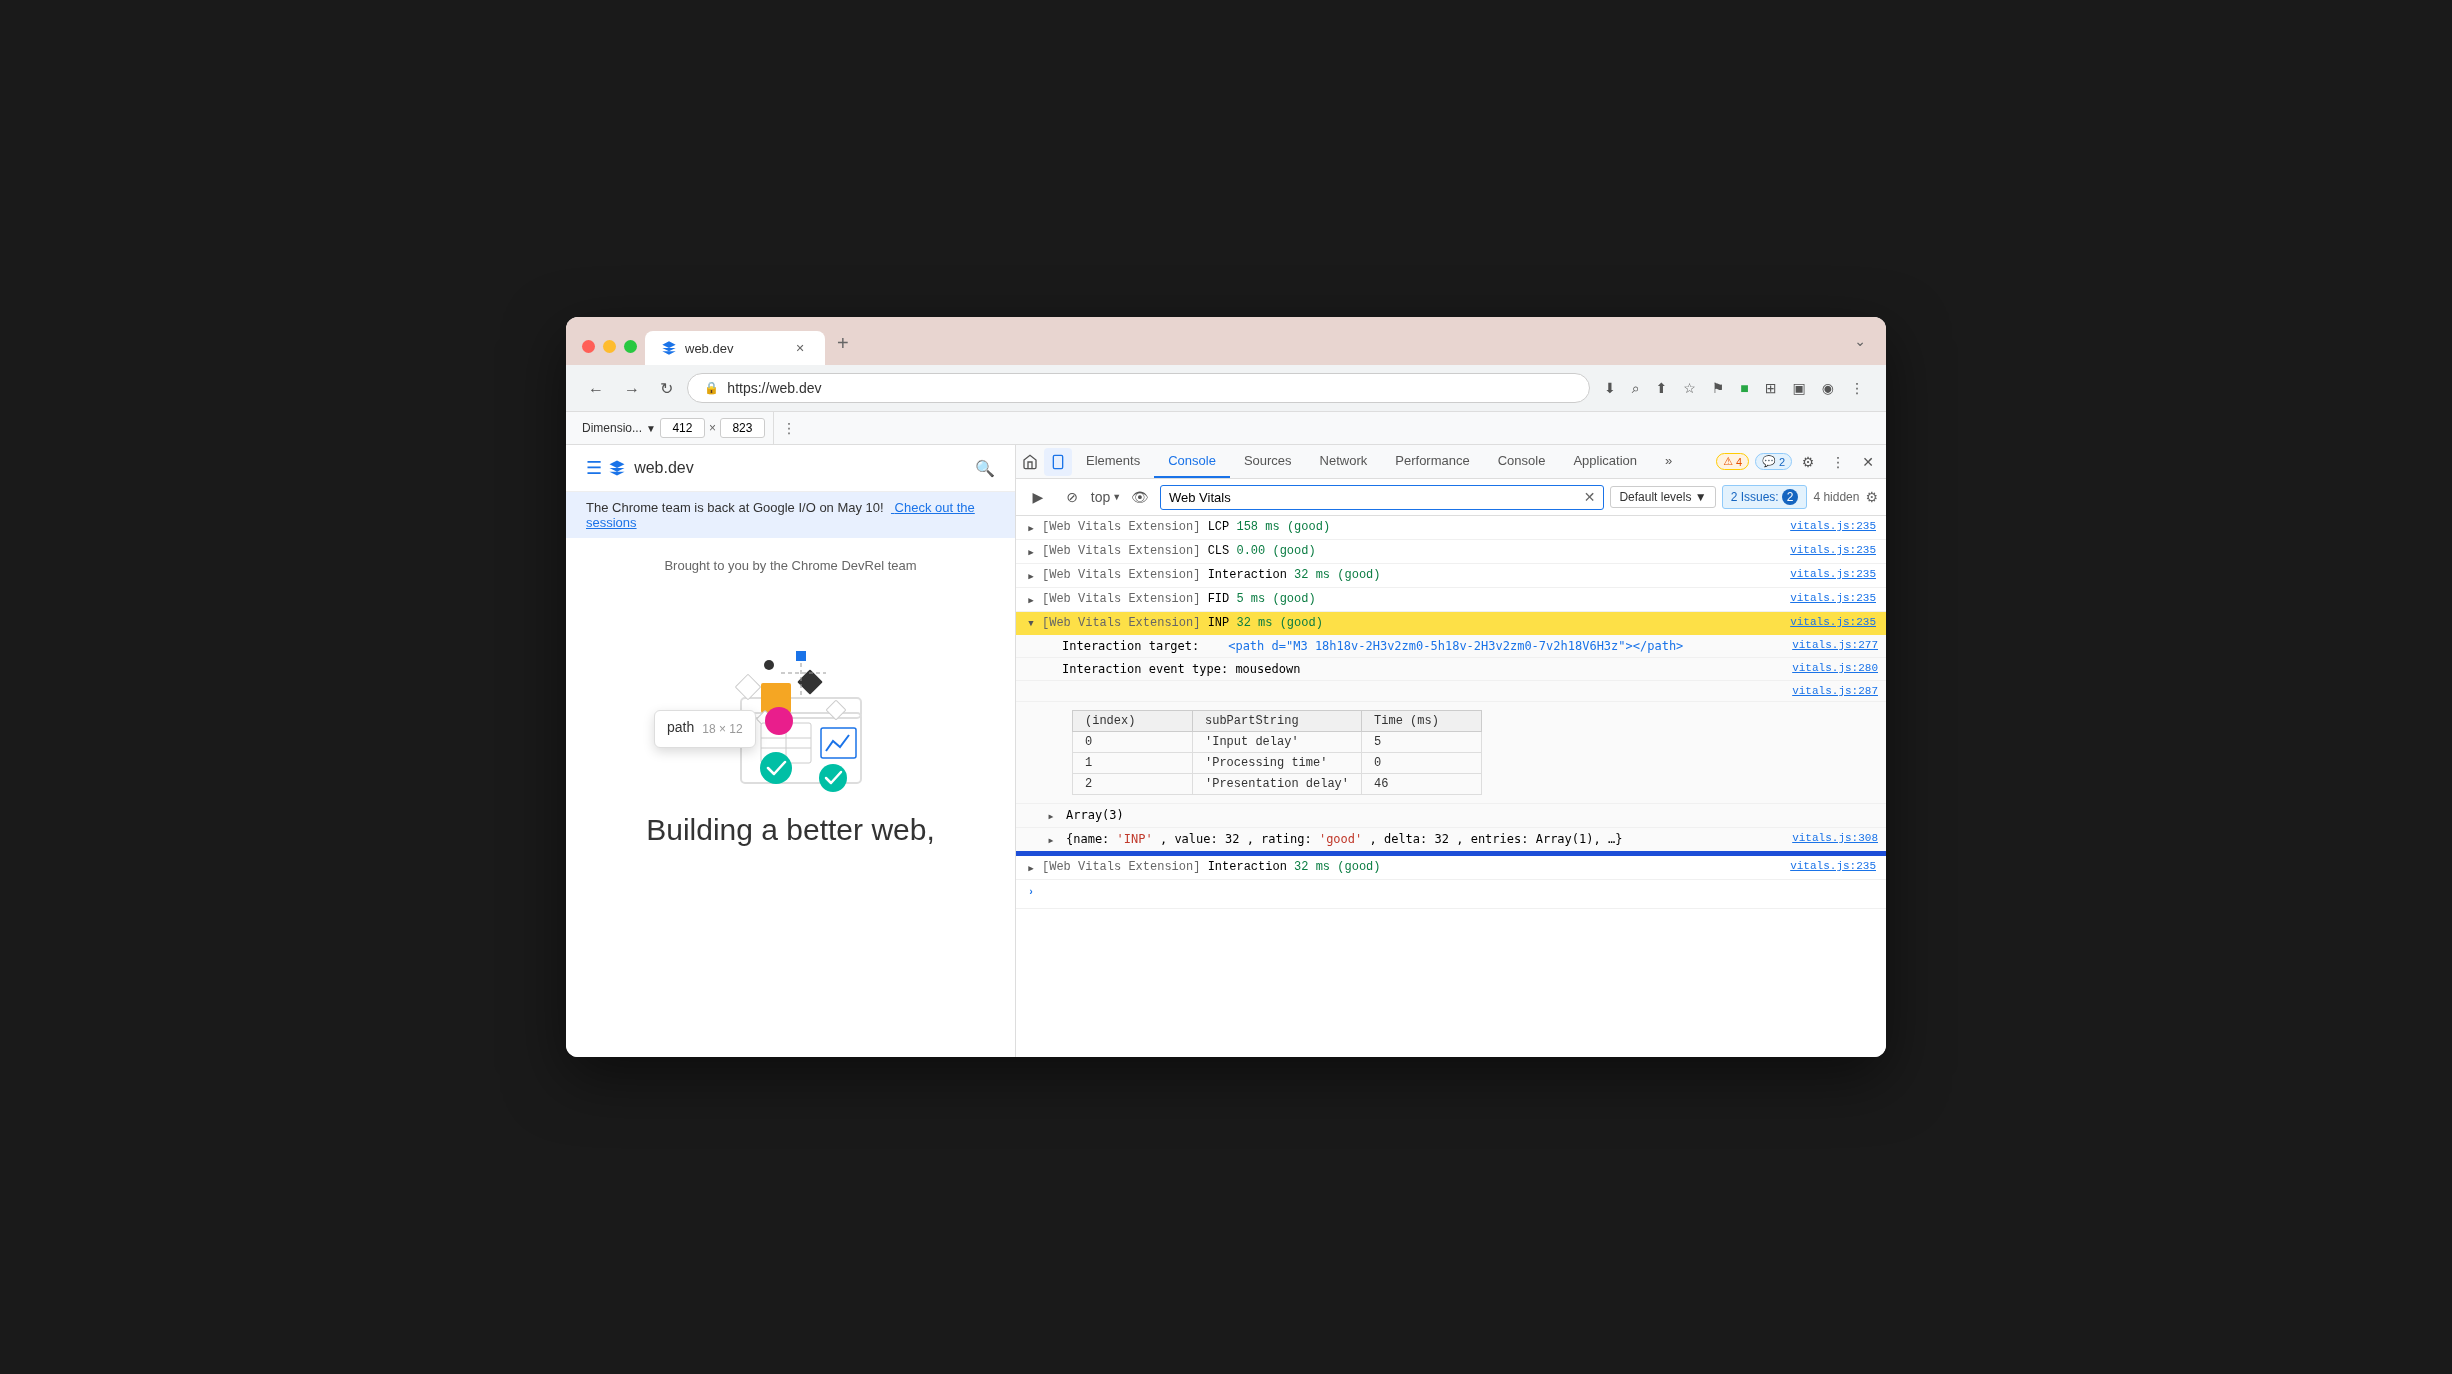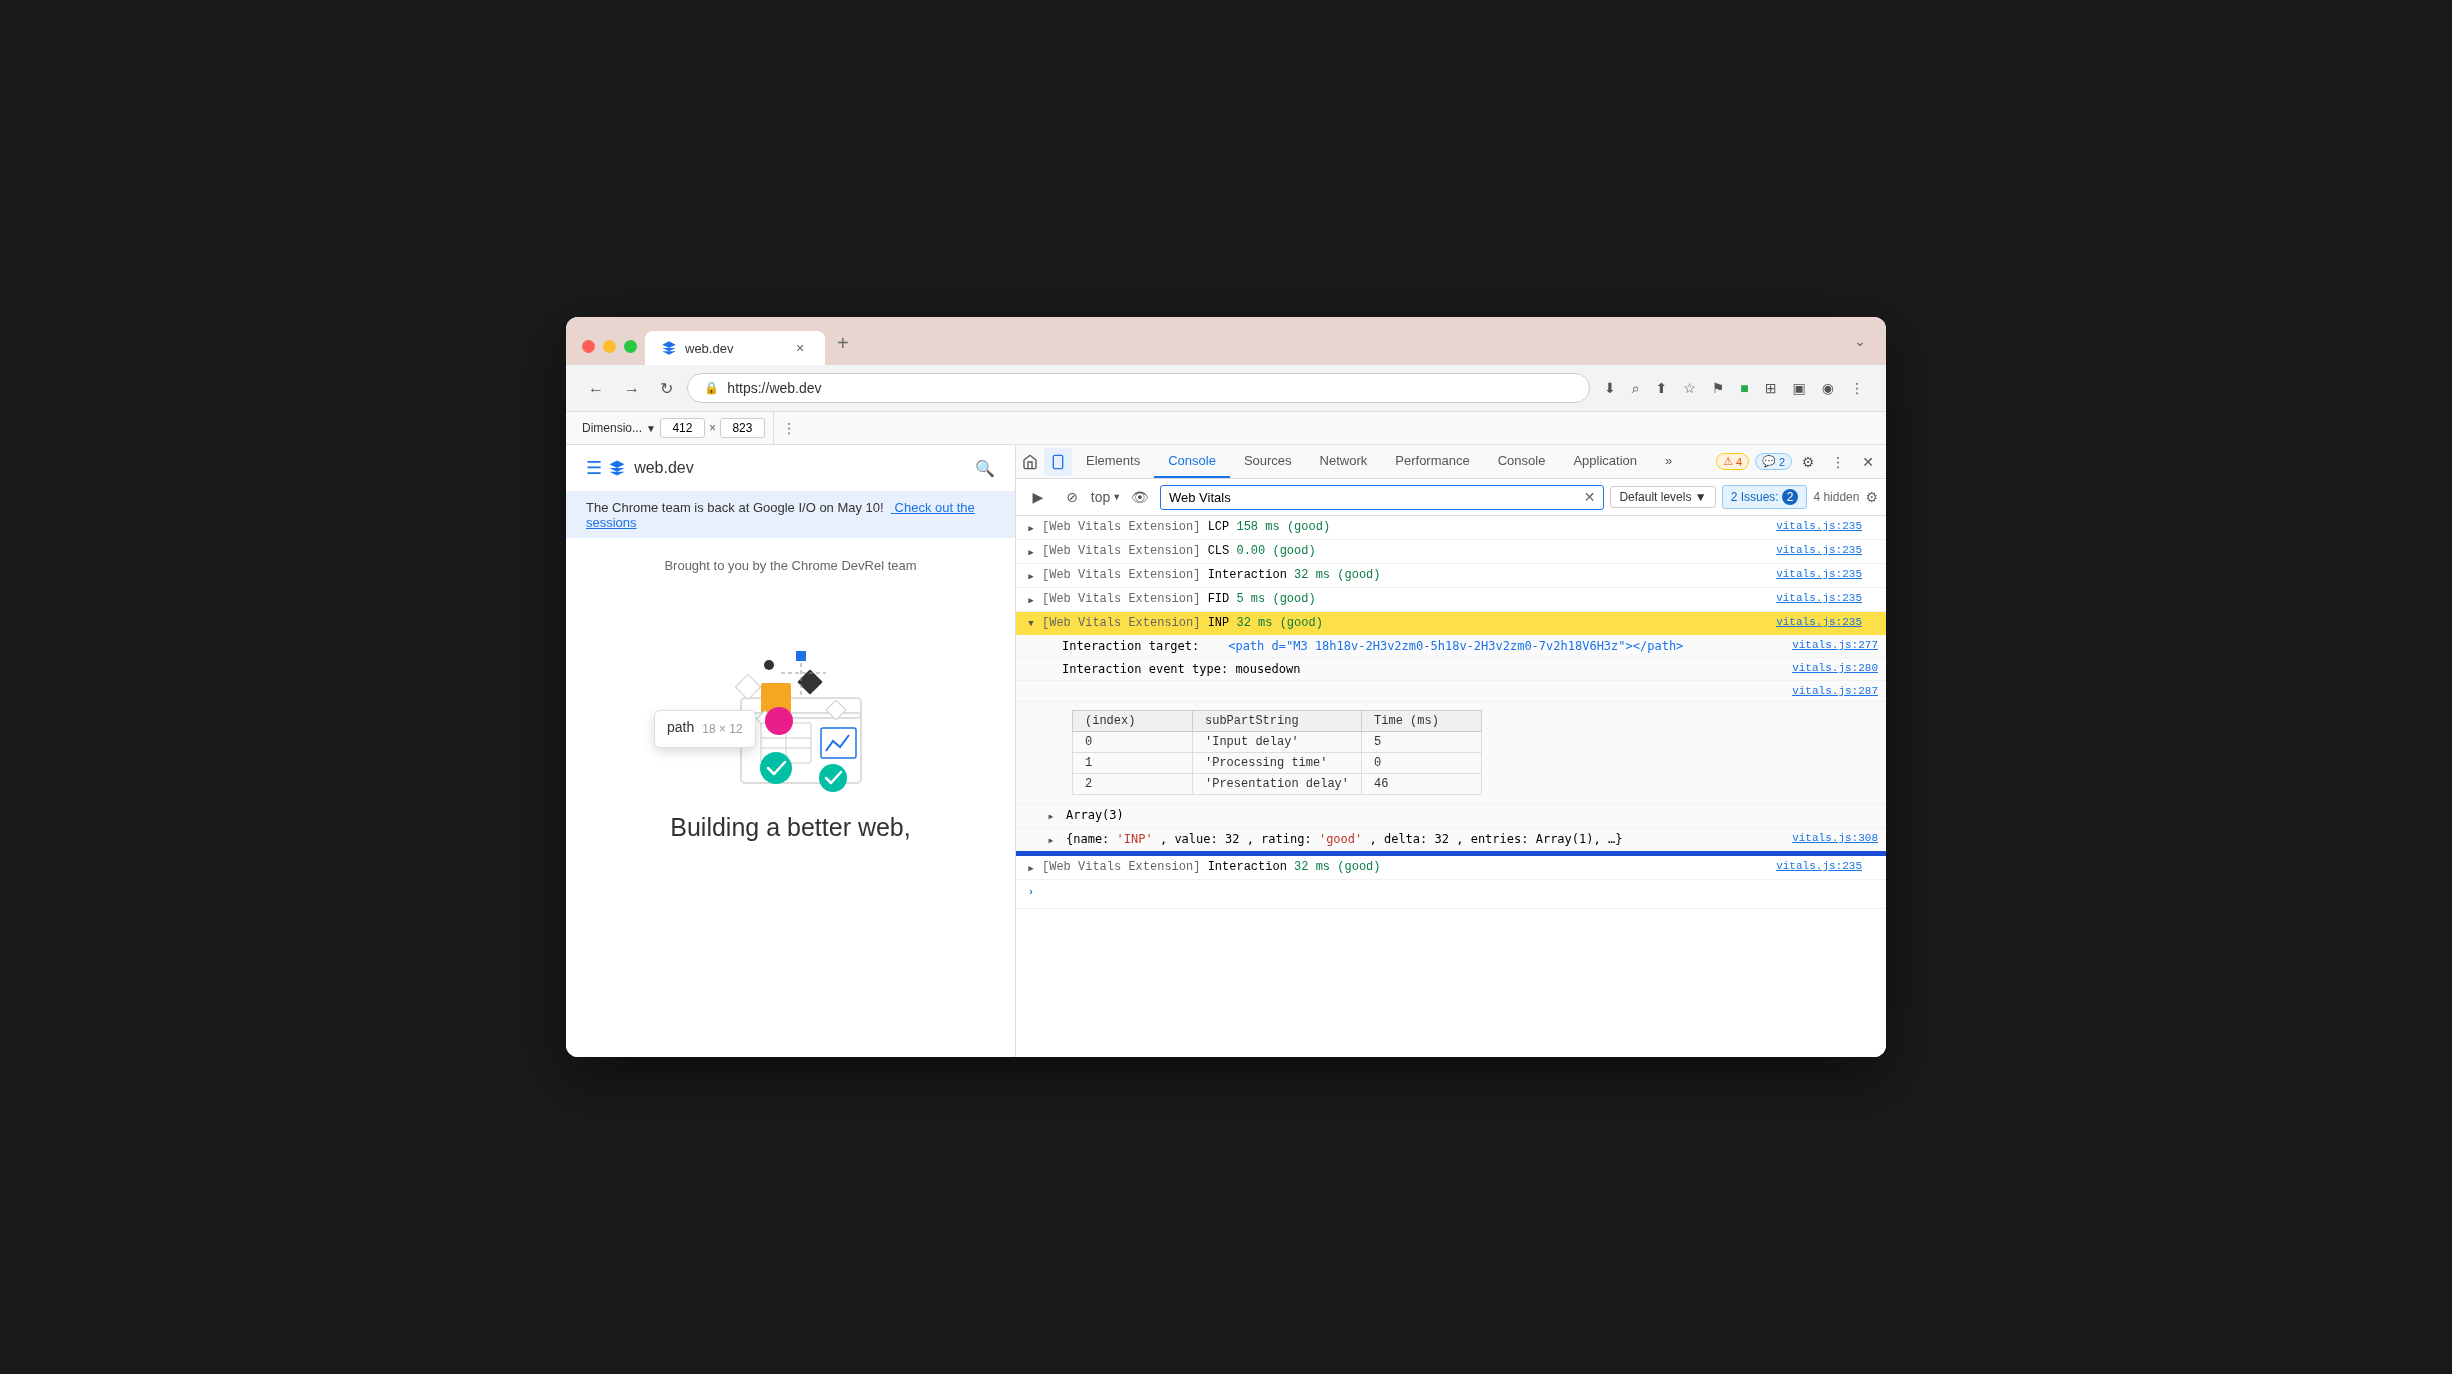--- a/index.html
+++ b/index.html
@@ -345,21 +345,21 @@
       font-size: 10px;
       margin-right: 4px;
       margin-top: 1px;
     }
     .console-entry-content {
       flex: 1;
       word-break: break-all;
     }
     .console-file-ref {
       position: absolute;
-      right: 24px;
+      right: 10px;
       color: #1a73e8;
       text-decoration: underline;
       cursor: pointer;
       font-size: 11px;
     }
     .text-green { color: #0a7c42; }
     .text-red { color: #c0392b; }
     .text-blue { color: #1a73e8; }
     .text-gray { color: #666; }
     
@@ -448,21 +448,21 @@
       color: #666;
       margin-bottom: 20px;
     }
     
     .illustration {
       width: 220px;
       height: 200px;
       margin: 0 auto 20px;
     }
     .webpage-title {
-      font-size: 25px;
+      font-size: 30px;
       font-weight: 400;
       color: #333;
     }
     
     ::-webkit-scrollbar { width: 6px; }
     ::-webkit-scrollbar-track { background: #f1f1f1; }
     ::-webkit-scrollbar-thumb { background: #ccc; border-radius: 3px; }
     
     .tri-right::before { content: '▶'; font-size: 9px; }
     .tri-down::before { content: '▼'; font-size: 9px; }

